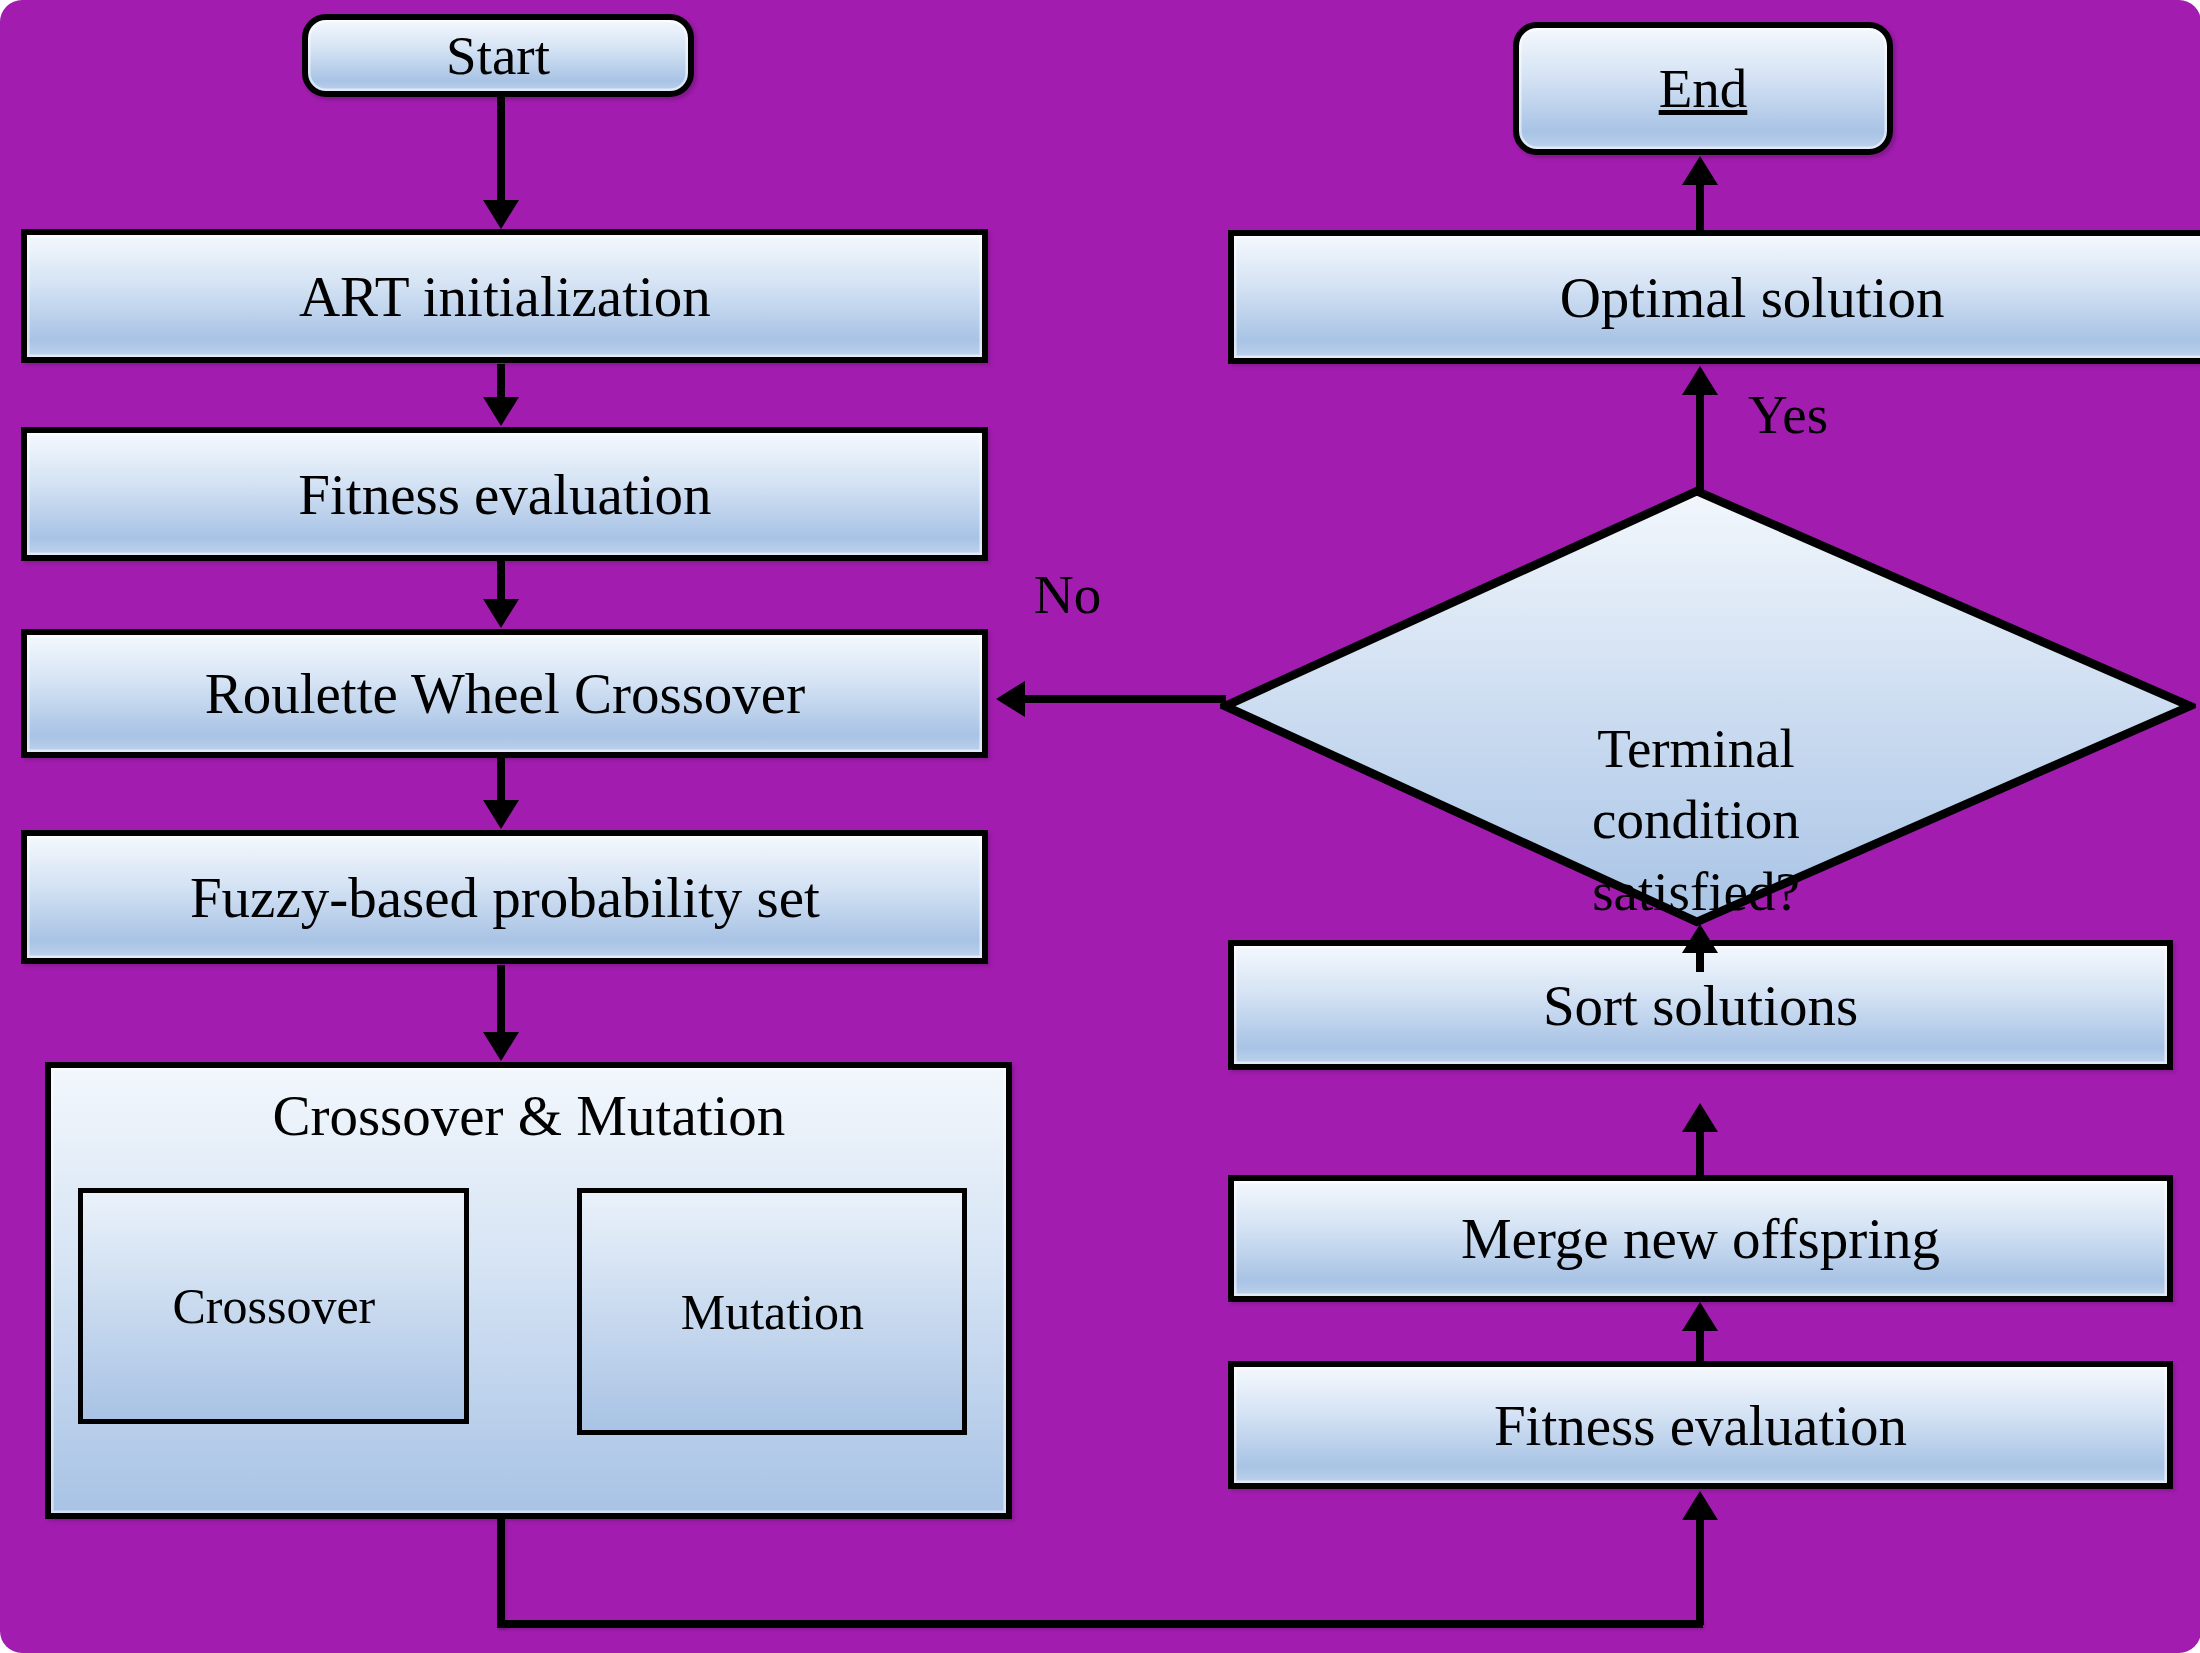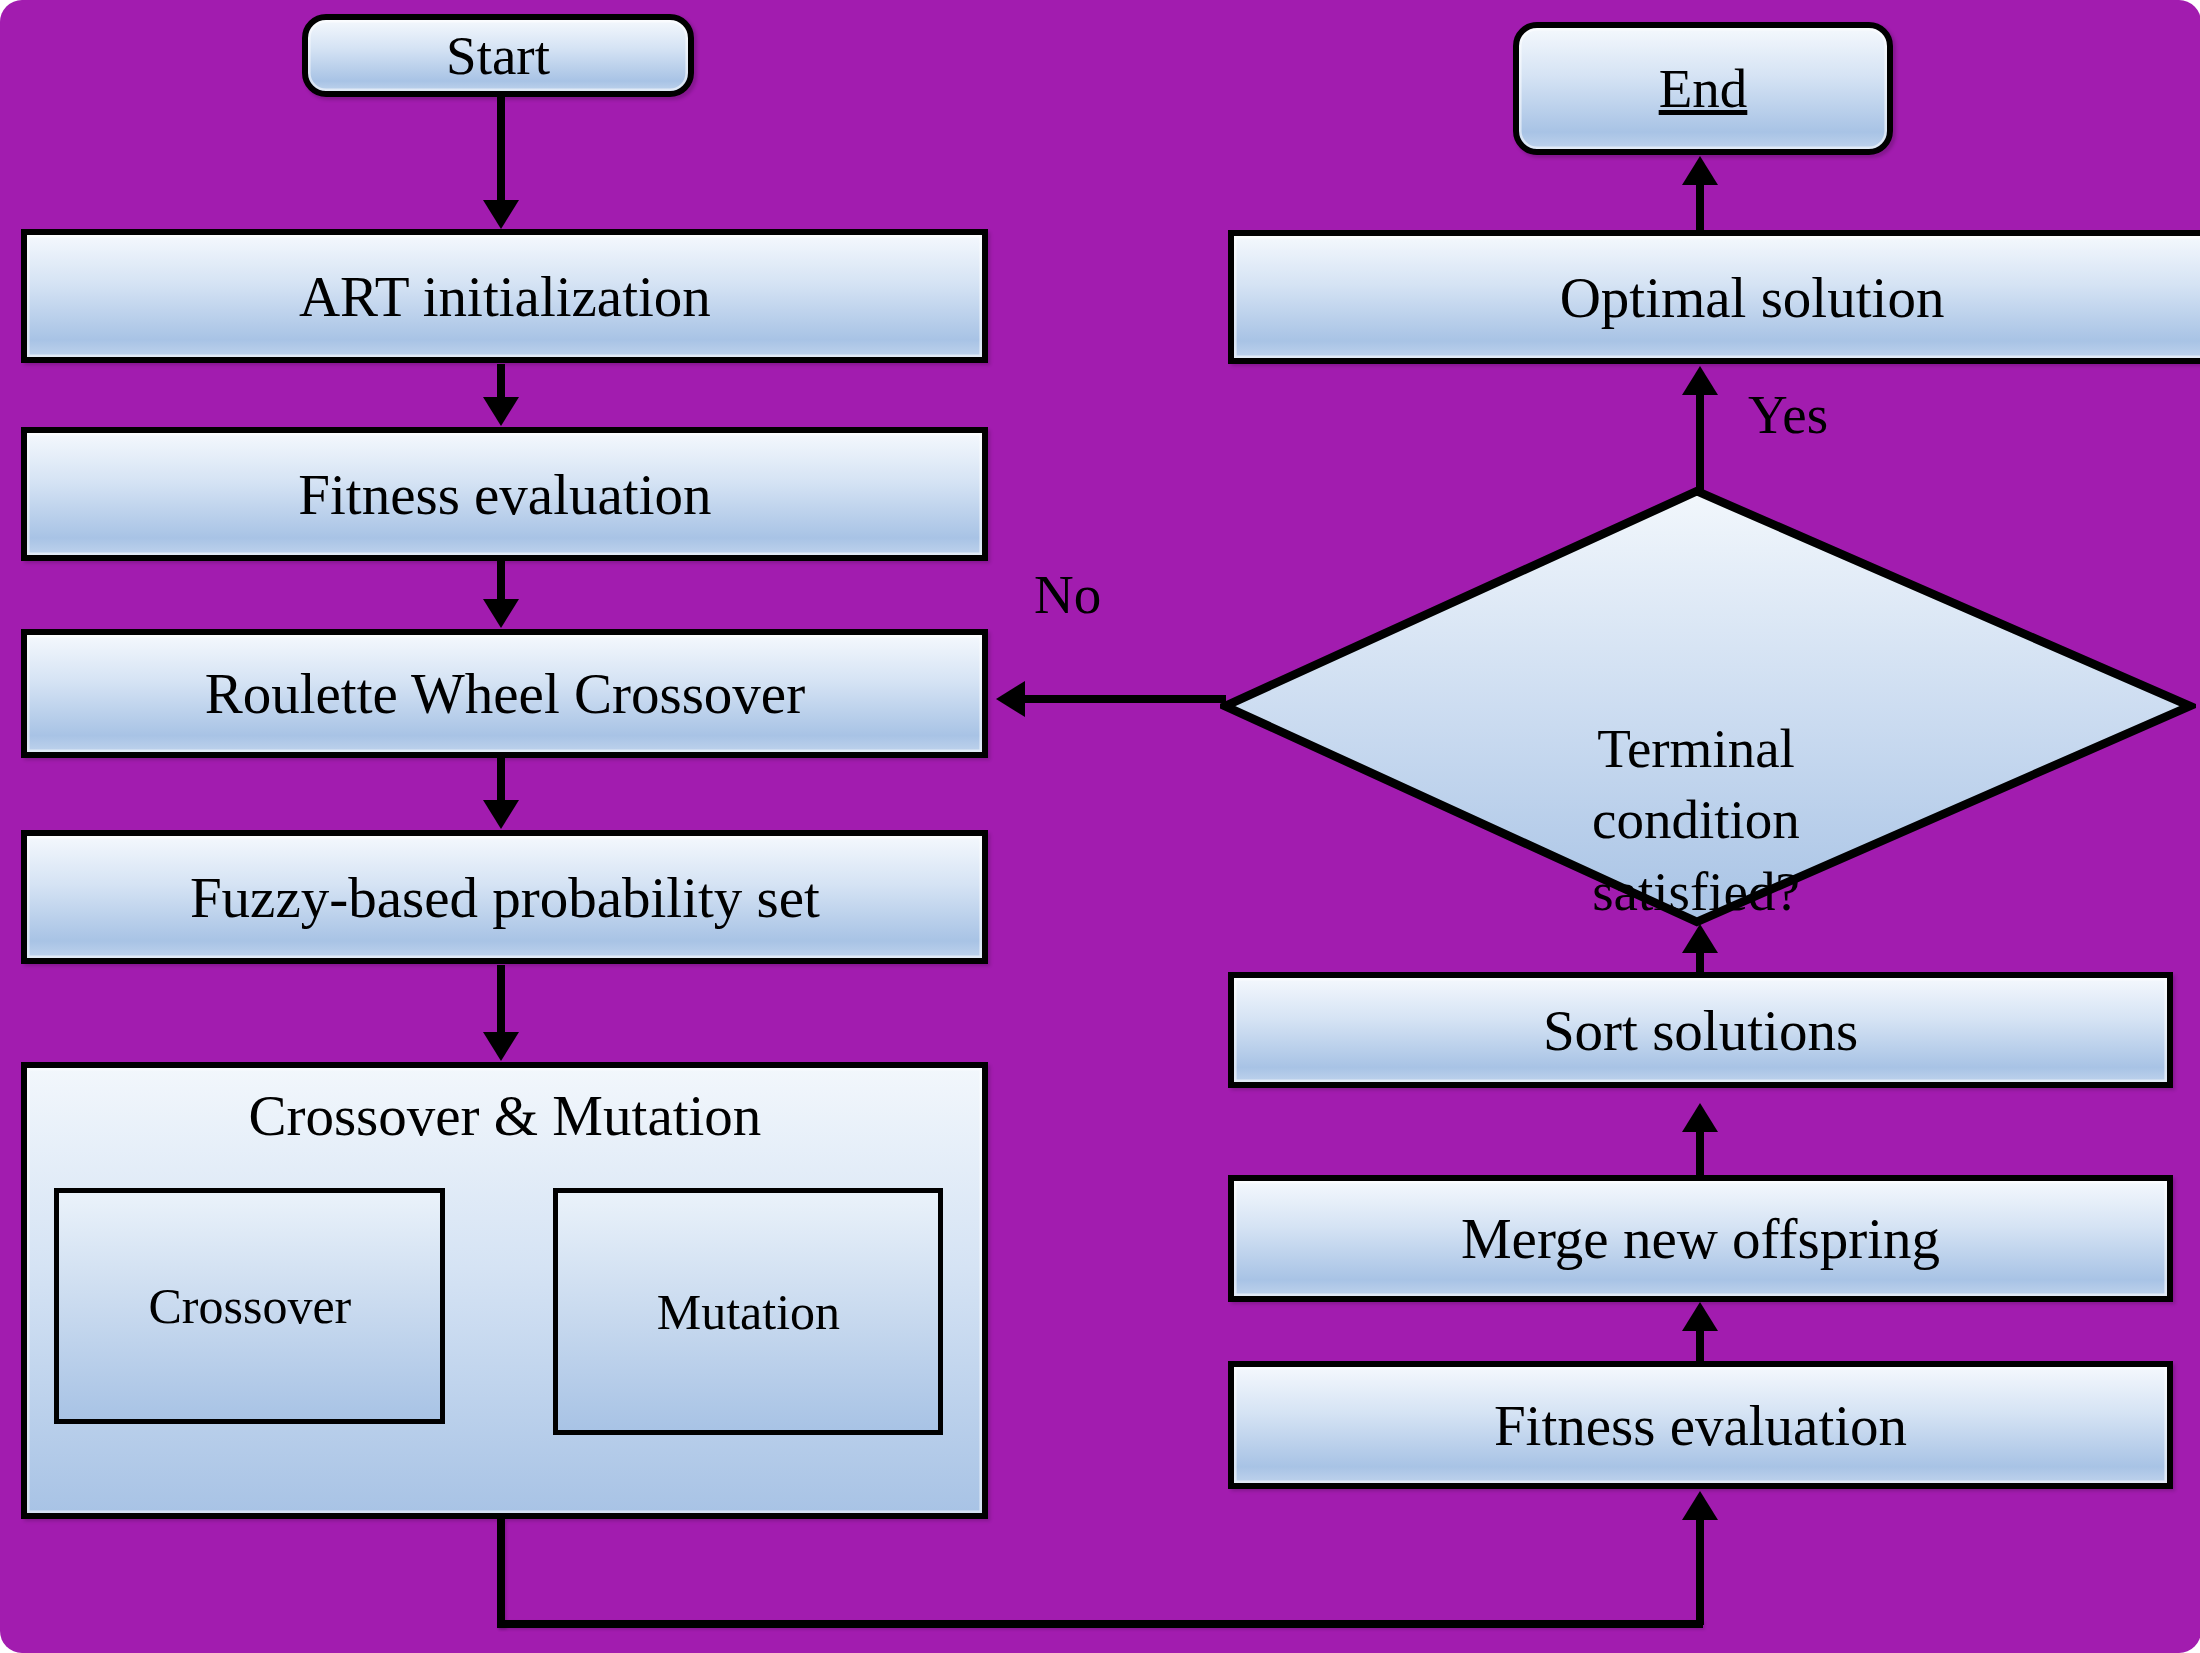--- a/index.html
+++ b/index.html
@@ -13,20 +13,21 @@
     background:linear-gradient(180deg,#f4f8fd 0%,#d5e3f4 40%,#a8c3e5 86%,#bed2ec 100%);
     display:flex;align-items:center;justify-content:center;
     font-size:57px;line-height:1;text-align:center;
     box-shadow:inset 0 0 0 2.6px rgba(255,255,255,.55), 2.6px 2.6px 3.4px rgba(0,0,0,.18);
   }
   .terminal{border-radius:24px;font-size:55px;}
   .group{
     position:absolute;box-sizing:border-box;border:6px solid #000;
     background:linear-gradient(180deg,#f2f7fc 0%,#d5e3f4 45%,#a8c3e5 100%);
     box-shadow:inset 0 0 0 2.6px rgba(255,255,255,.5), 2.6px 2.6px 3.4px rgba(0,0,0,.18);
+    margin-left:24px;
   }
   .group-title{
     position:absolute;left:0;right:0;top:19px;text-align:center;font-size:57px;line-height:1;
   }
   .sub-box{
     position:absolute;box-sizing:border-box;border:5.1px solid #000;
     background:linear-gradient(180deg,#eaf2fa 0%,#c6d8ee 55%,#a8c3e5 100%);
     display:flex;align-items:center;justify-content:center;font-size:50px;line-height:1;
   }
   .arrow-down,.arrow-up{position:absolute;width:7.7px;background:#000;}
@@ -85,21 +86,21 @@
   <div class="arrow-up" style="left:1696px;top:1519px;height:106px;"></div>
 
   <div class="node" style="left:1228px;top:1361px;width:945px;height:128px;">Fitness evaluation</div>
 
   <div class="arrow-up" style="left:1696px;top:1330px;height:31px;"></div>
 
   <div class="node" style="left:1228px;top:1175px;width:945px;height:127px;">Merge new offspring</div>
 
   <div class="arrow-up" style="left:1696px;top:1131px;height:44px;"></div>
 
-  <div class="node" style="left:1228px;top:972px;width:945px;height:116px;">Sort solutions</div>
+  <div class="node" style="left:1228px;top:940px;width:945px;height:130px;">Sort solutions</div>
 
   <div class="arrow-up" style="left:1696px;top:952px;height:19.7px;"></div>
 
   <div class="diamond-wrap" style="left:1220px;top:486px;width:976px;height:441px;">
     <svg class="diamond-svg" width="976" height="441" viewBox="0 0 1140 515">
       <defs>
         <linearGradient id="diamondGrad" x1="0" y1="0" x2="0" y2="1">
           <stop offset="0" stop-color="#f2f7fc"></stop>
           <stop offset="0.5" stop-color="#cdddf1"></stop>
           <stop offset="1" stop-color="#a8c3e5"></stop>

